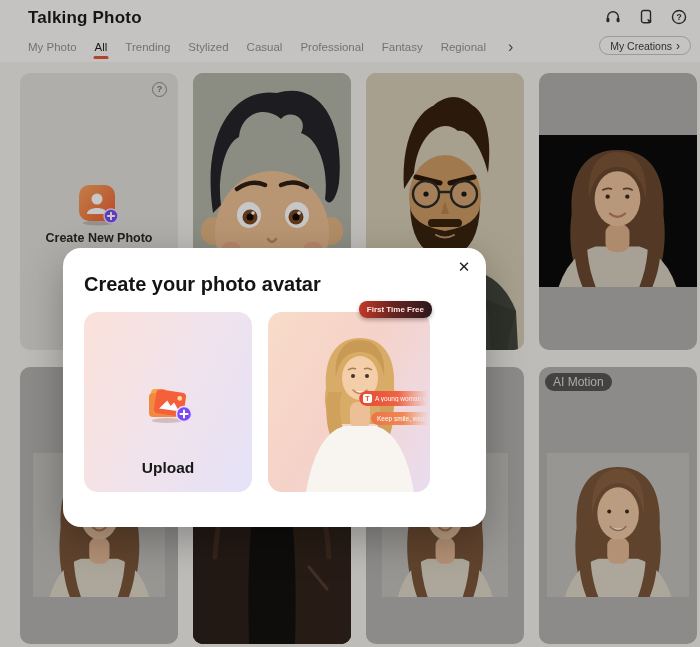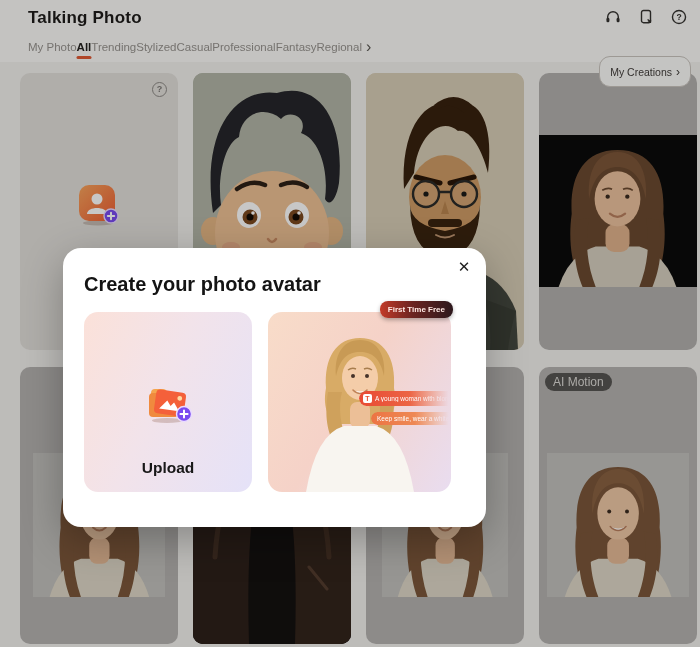--- a/index.html
+++ b/index.html
@@ -8,26 +8,26 @@
     font-family:"Liberation Sans",sans-serif;background:#f3f1ee;
     -webkit-font-smoothing:antialiased;
   }
   
   .header{position:absolute;top:0;left:0;right:0;height:62px;background:#fbfaf8;z-index:1;text-align:right;}
   .app-title{position:absolute;left:28px;top:8px;font-size:17px;font-weight:700;color:#1e1c1a;letter-spacing:.2px;}
   .header-icons{position:absolute;right:10px;top:6px;display:flex;gap:11px;}
   .icon-btn{width:22px;height:22px;display:flex;align-items:center;justify-content:center;cursor:pointer;}
   .icon-btn svg{display:block;}
   
-  .tabs{position:absolute;left:28px;top:37px;display:flex;align-items:center;height:20px;z-index:1;}
+  .tabs{position:absolute;left:28px;top:37px;display:flex;align-items:center;gap:18px;height:20px;z-index:1;}
   .tab{font-size:11.5px;color:#97938e;white-space:nowrap;cursor:pointer;}
-  .tab.active{color:#24221f;font-weight:700;position:relative;}
+  .tab.active{color:#24221f;font-weight:400;position:relative;}
   .tab.active::after{content:"";position:absolute;left:50%;transform:translateX(-50%);bottom:-6px;width:15px;height:3px;border-radius:2px;background:#e05a35;}
   .tab-more{font-size:16px;color:#5b5853;margin-left:4px;line-height:14px;cursor:pointer;}
-  .creations-btn{position:absolute;right:9px;top:36px;height:31px;box-sizing:border-box;padding:0 10px;border:1px solid #c9c4be;border-radius:11px;background:#fcfbf9;font-size:10.5px;color:#403d3a;display:flex;align-items:center;gap:4px;cursor:pointer;z-index:1;margin-top:20px;}
+  .creations-btn{position:absolute;right:9px;top:36px;height:19px;box-sizing:border-box;padding:0 10px;border:1px solid #c9c4be;border-radius:11px;background:#fcfbf9;font-size:10.5px;color:#403d3a;display:flex;align-items:center;gap:4px;cursor:pointer;z-index:1;}
   .creations-btn .arrow{font-size:12px;color:#403d3a;}
   
   .content{position:absolute;top:62px;left:0;right:0;bottom:0;background:#f3f1ee;}
   .grid{position:absolute;top:11px;left:20px;display:grid;grid-template-columns:repeat(4,158px);grid-auto-rows:277px;column-gap:15px;row-gap:17px;}
   .card{position:relative;border-radius:10px;overflow:hidden;background:#b5b3b0;cursor:pointer;}
   .card.create{background:#e2dfda;overflow:visible;}
   .card svg{display:block;}
   .help-badge{position:absolute;top:9px;right:11px;width:13px;height:13px;border:1px solid #8d8a86;border-radius:50%;color:#7c7976;font-size:9px;line-height:13px;text-align:center;font-weight:700;}
   .create-icon{position:absolute;left:50%;top:110px;transform:translateX(-50%);}
   .create-label{position:absolute;left:0;right:0;top:158px;text-align:center;font-size:12.5px;font-weight:700;color:#2b2926;}
@@ -38,21 +38,21 @@
   
   .backdrop{position:absolute;inset:0;background:rgba(0,0,0,.22);z-index:40;}
   .modal{position:absolute;left:63px;top:248px;width:423px;height:279px;background:#fff;border-radius:18px;z-index:50;box-shadow:0 12px 40px rgba(0,0,0,.28);}
   .modal-close{position:absolute;top:8px;right:11px;width:22px;height:22px;display:flex;align-items:center;justify-content:center;font-size:15px;color:#1c1c1c;cursor:pointer;}
   .modal-title{position:absolute;left:21px;top:25px;font-size:20px;font-weight:700;color:#141414;}
   .modal-cards{position:absolute;left:21px;top:64px;display:flex;gap:16px;}
   .m-card{width:168px;height:180px;border-radius:14px;position:relative;cursor:pointer;}
   .m-card .m-label{position:absolute;left:0;right:0;bottom:15px;text-align:center;font-size:15.5px;font-weight:700;color:#181818;z-index:4;}
   .m-card.upload{background:linear-gradient(115deg,#fbe1d9 0%,#f2e3ea 45%,#e5e2f8 100%);}
   .upload-icon{position:absolute;left:50%;top:70px;transform:translateX(-50%);}
-  .m-card.generate{width:183px;}
+  .m-card.generate{width:162px;}
   .gen-photo{position:absolute;inset:0;border-radius:14px;overflow:hidden;background:linear-gradient(120deg,#f8dcc9 0%,#f5d2c8 45%,#e9ddf0 100%);}
   .free-badge{position:absolute;top:-11px;right:-2px;height:17px;line-height:17px;padding:0 8px;border-radius:8px;background:linear-gradient(90deg,#c23a28 0%,#6b2421 45%,#2c181c 100%);color:#ffe9e4;font-size:8px;font-weight:700;z-index:6;box-shadow:0 2px 4px rgba(0,0,0,.3);}
   .pill{position:absolute;display:flex;align-items:center;gap:3px;color:#fff;border-radius:8px 0 0 8px;z-index:5;
         -webkit-mask-image:linear-gradient(90deg,#000 55%,transparent 97%);mask-image:linear-gradient(90deg,#000 55%,transparent 97%);}
   .pill1{left:91px;top:79px;right:0;height:15px;background:linear-gradient(90deg,#e84a33,#ef7a52);font-size:6.5px;padding-left:4px;}
   .pill2{left:103px;top:100px;right:0;height:13px;background:linear-gradient(90deg,#ec7443,#f09a64);font-size:6.5px;padding-left:6px;}
   .t-icon{flex:0 0 auto;width:9px;height:9px;background:#fff;color:#e8502f;border-radius:2px;font-size:7px;font-weight:700;display:flex;align-items:center;justify-content:center;}
   .pill .ptext{white-space:nowrap;overflow:hidden;}
 </style>
 </head>
@@ -113,20 +113,21 @@
             </linearGradient>
           </defs>
           <ellipse cx="21" cy="40" rx="15" ry="2.5" fill="rgba(80,40,20,.2)"></ellipse>
           <rect x="2" y="2" width="36" height="36" rx="10" fill="url(#go)"></rect>
           <circle cx="20" cy="16" r="5.5" fill="#fff"></circle>
           <path d="M10,31 C10,23 30,23 30,31 Z" fill="#fff"></path>
           <circle cx="34" cy="33" r="7" fill="#7a4bf0" stroke="#eadcff" stroke-width="1.4"></circle>
           <path d="M34,29.8 V36.2 M30.8,33 H37.2" stroke="#fff" stroke-width="2" stroke-linecap="round"></path>
         </svg>
       </div>
+      <div class="create-label">Create New Photo</div>
     </div>
 
     <div class="card" style="background:#b2b5a7;">
       <svg viewBox="0 0 158 277" width="158" height="277">
         <rect width="158" height="277" fill="#b2b5a7"></rect>
         <ellipse cx="20" cy="158" rx="12" ry="14" fill="#e5b684"></ellipse>
         <ellipse cx="138" cy="158" rx="12" ry="14" fill="#e5b684"></ellipse>
         <path d="M60,238 q19,-12 38,0 l6,39 l-50,0 Z" fill="#eec094"></path>
         <ellipse cx="79" cy="160" rx="57" ry="62" fill="#eec094"></ellipse>
         <path d="M20,140 C8,58 42,14 84,20 C124,8 152,44 146,110 C143,128 136,134 132,126 C136,96 126,66 108,60 C116,44 96,36 88,46 C72,32 48,40 46,64 C32,70 24,104 28,132 Z" fill="#26262b"></path>

